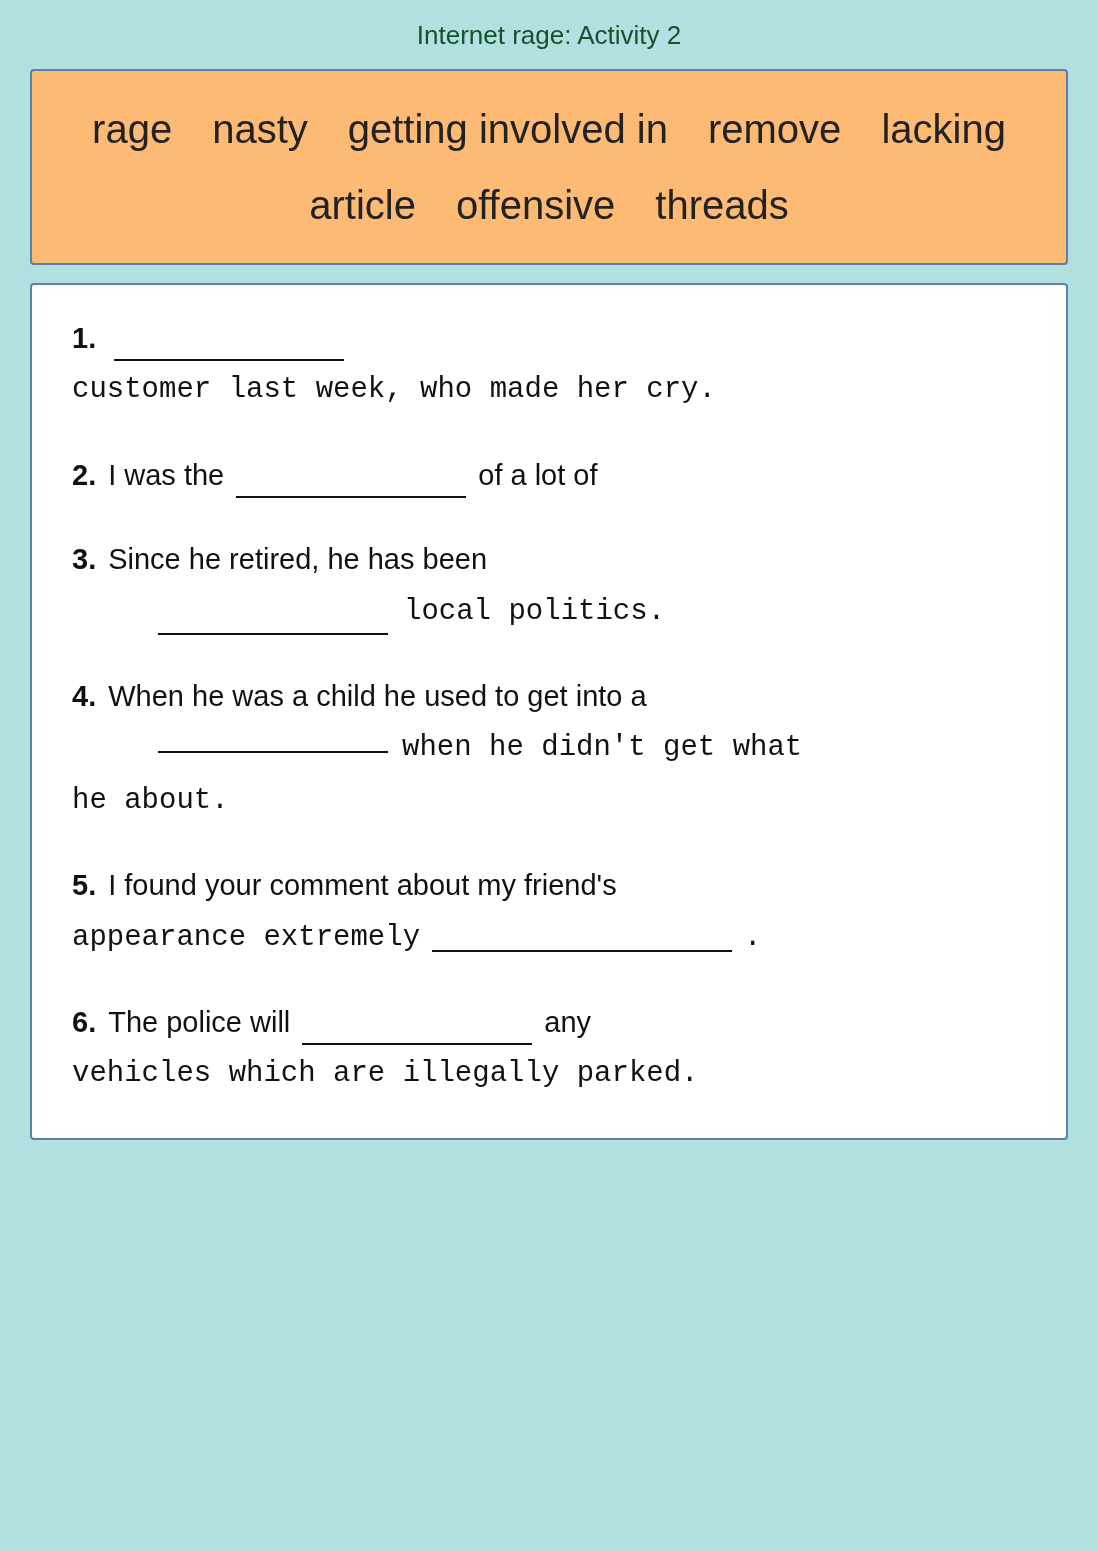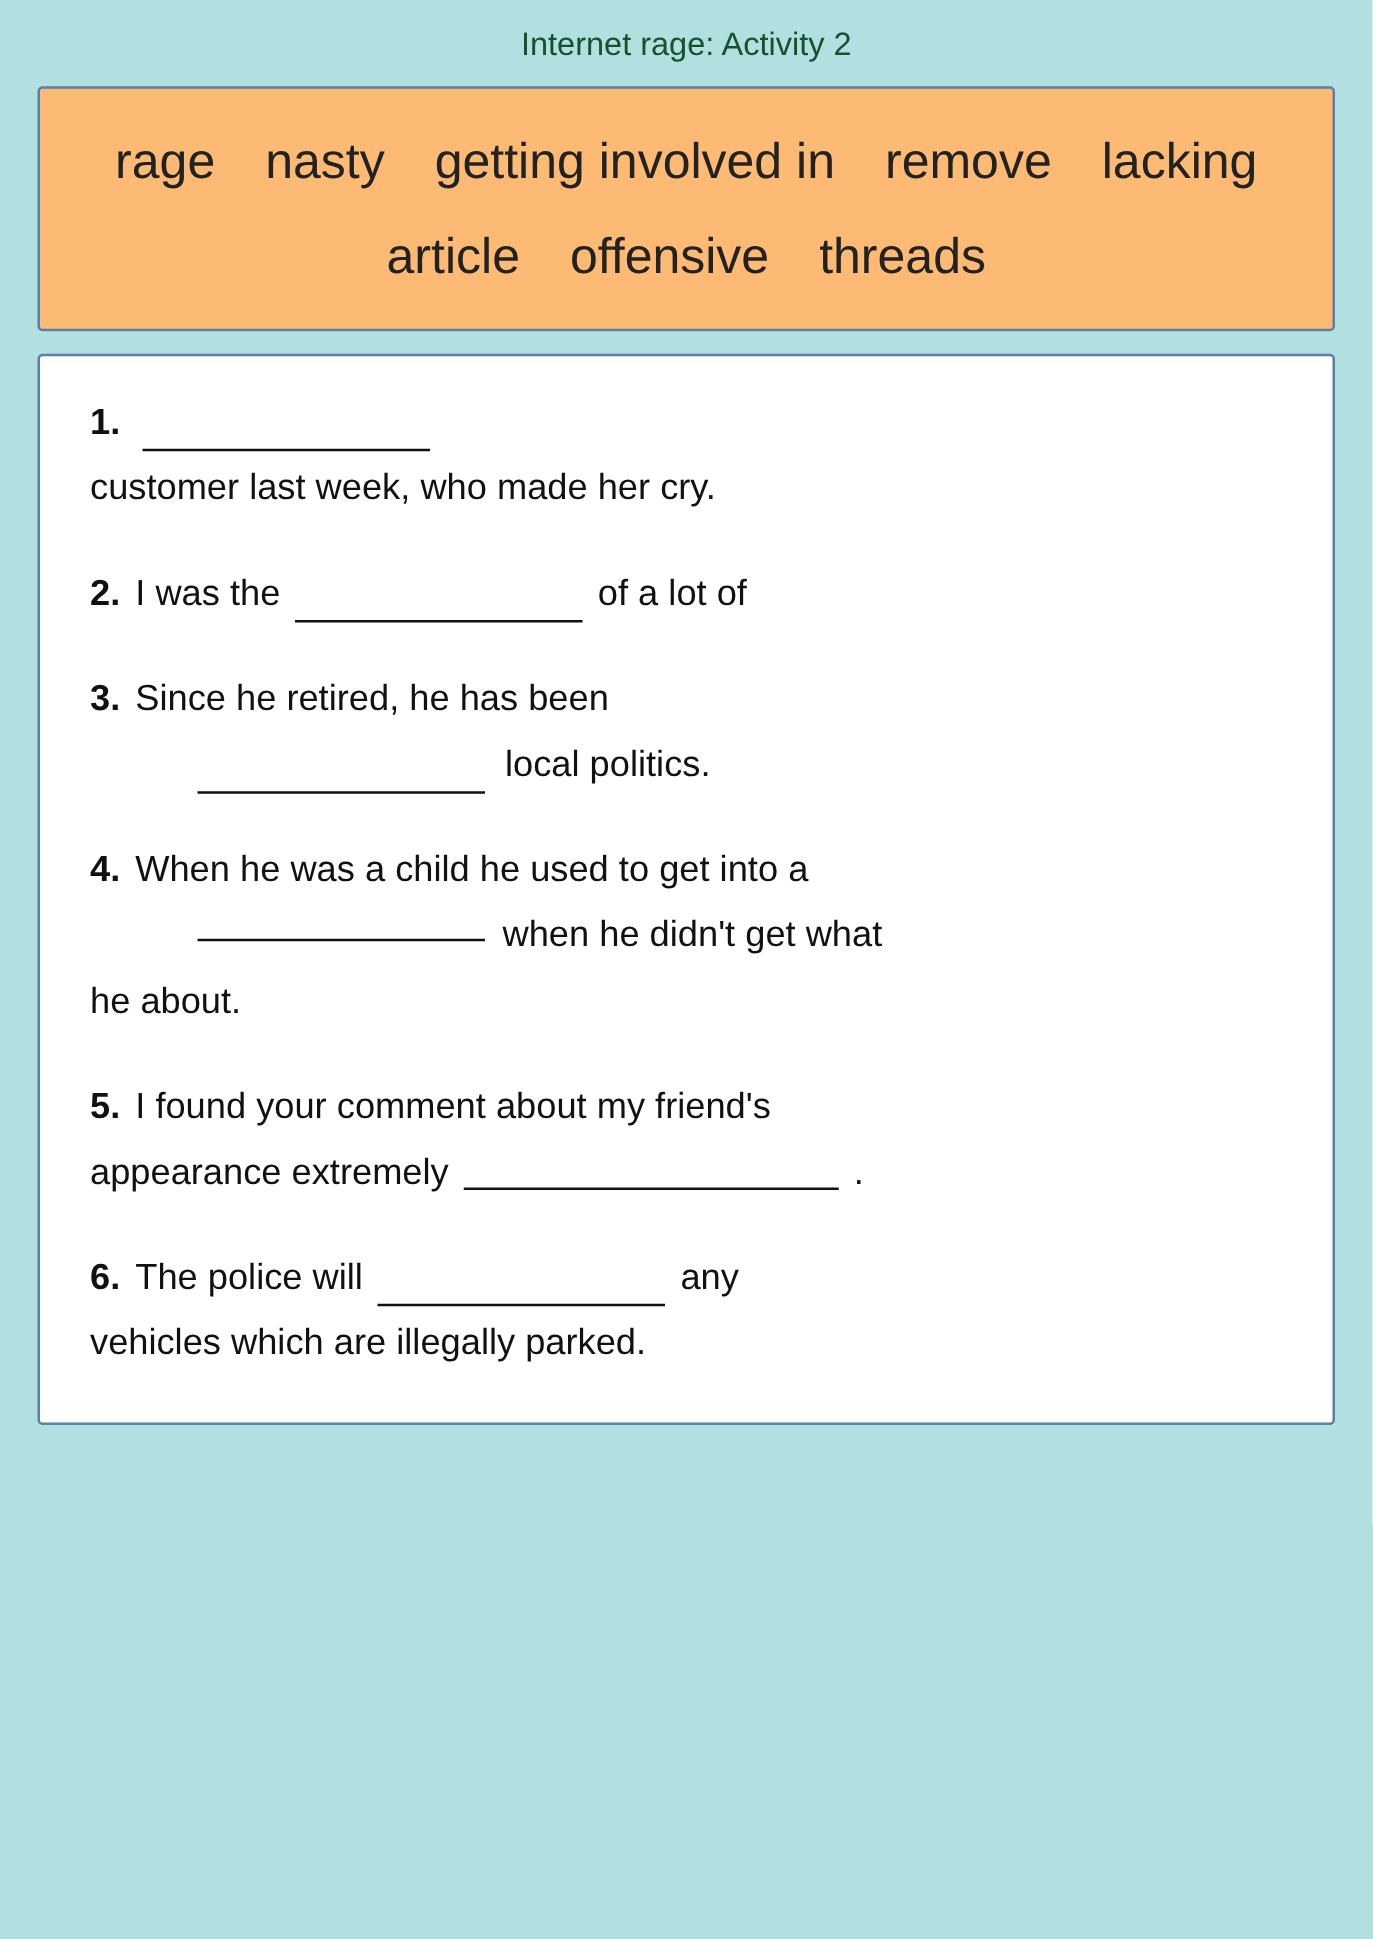--- a/index.html
+++ b/index.html
@@ -100,21 +100,21 @@
       min-width: 230px;
     }
 
     .blank-long {
       min-width: 300px;
     }
 
     .continuation {
       font-size: 29px;
       color: #111;
-      font-family: Liberation Sans, sans-serif;
+      font-family: Liberation Mono, monospace;
       line-height: 1.6;
       margin-top: 6px;
       padding-left: 0;
     }
 
     .indented {
       padding-left: 80px;
     }
   </style>
 </head>

